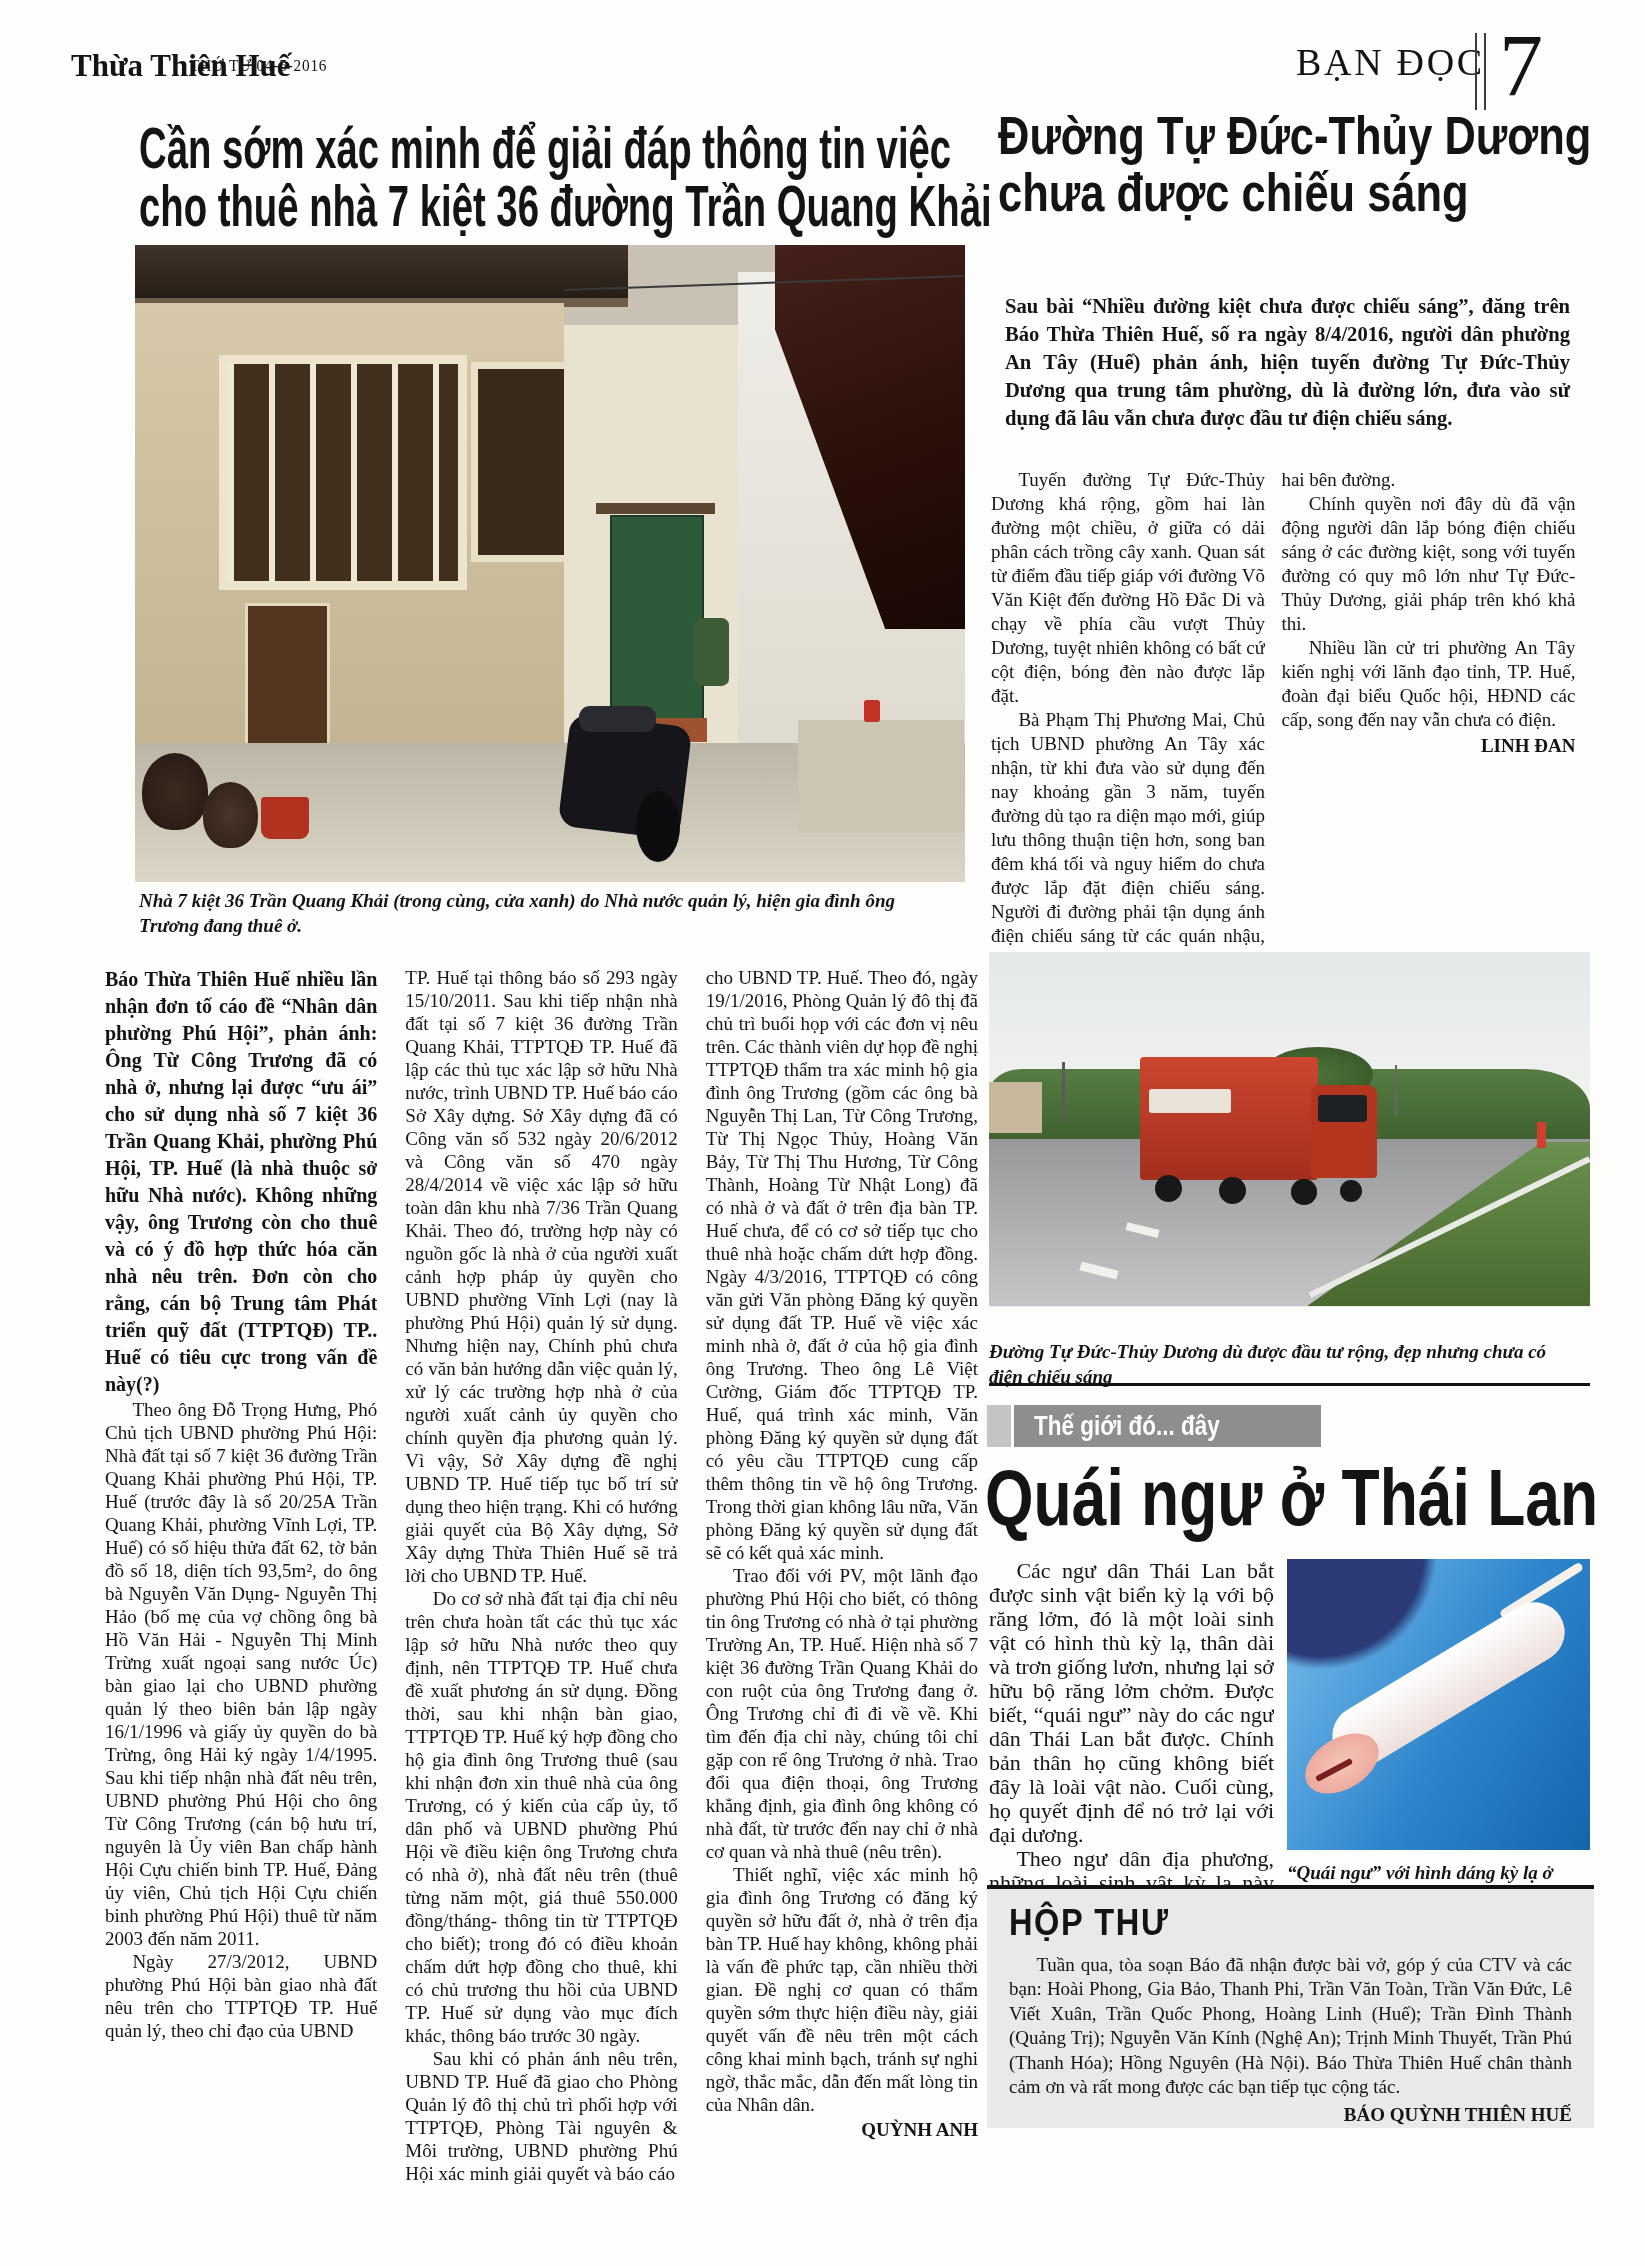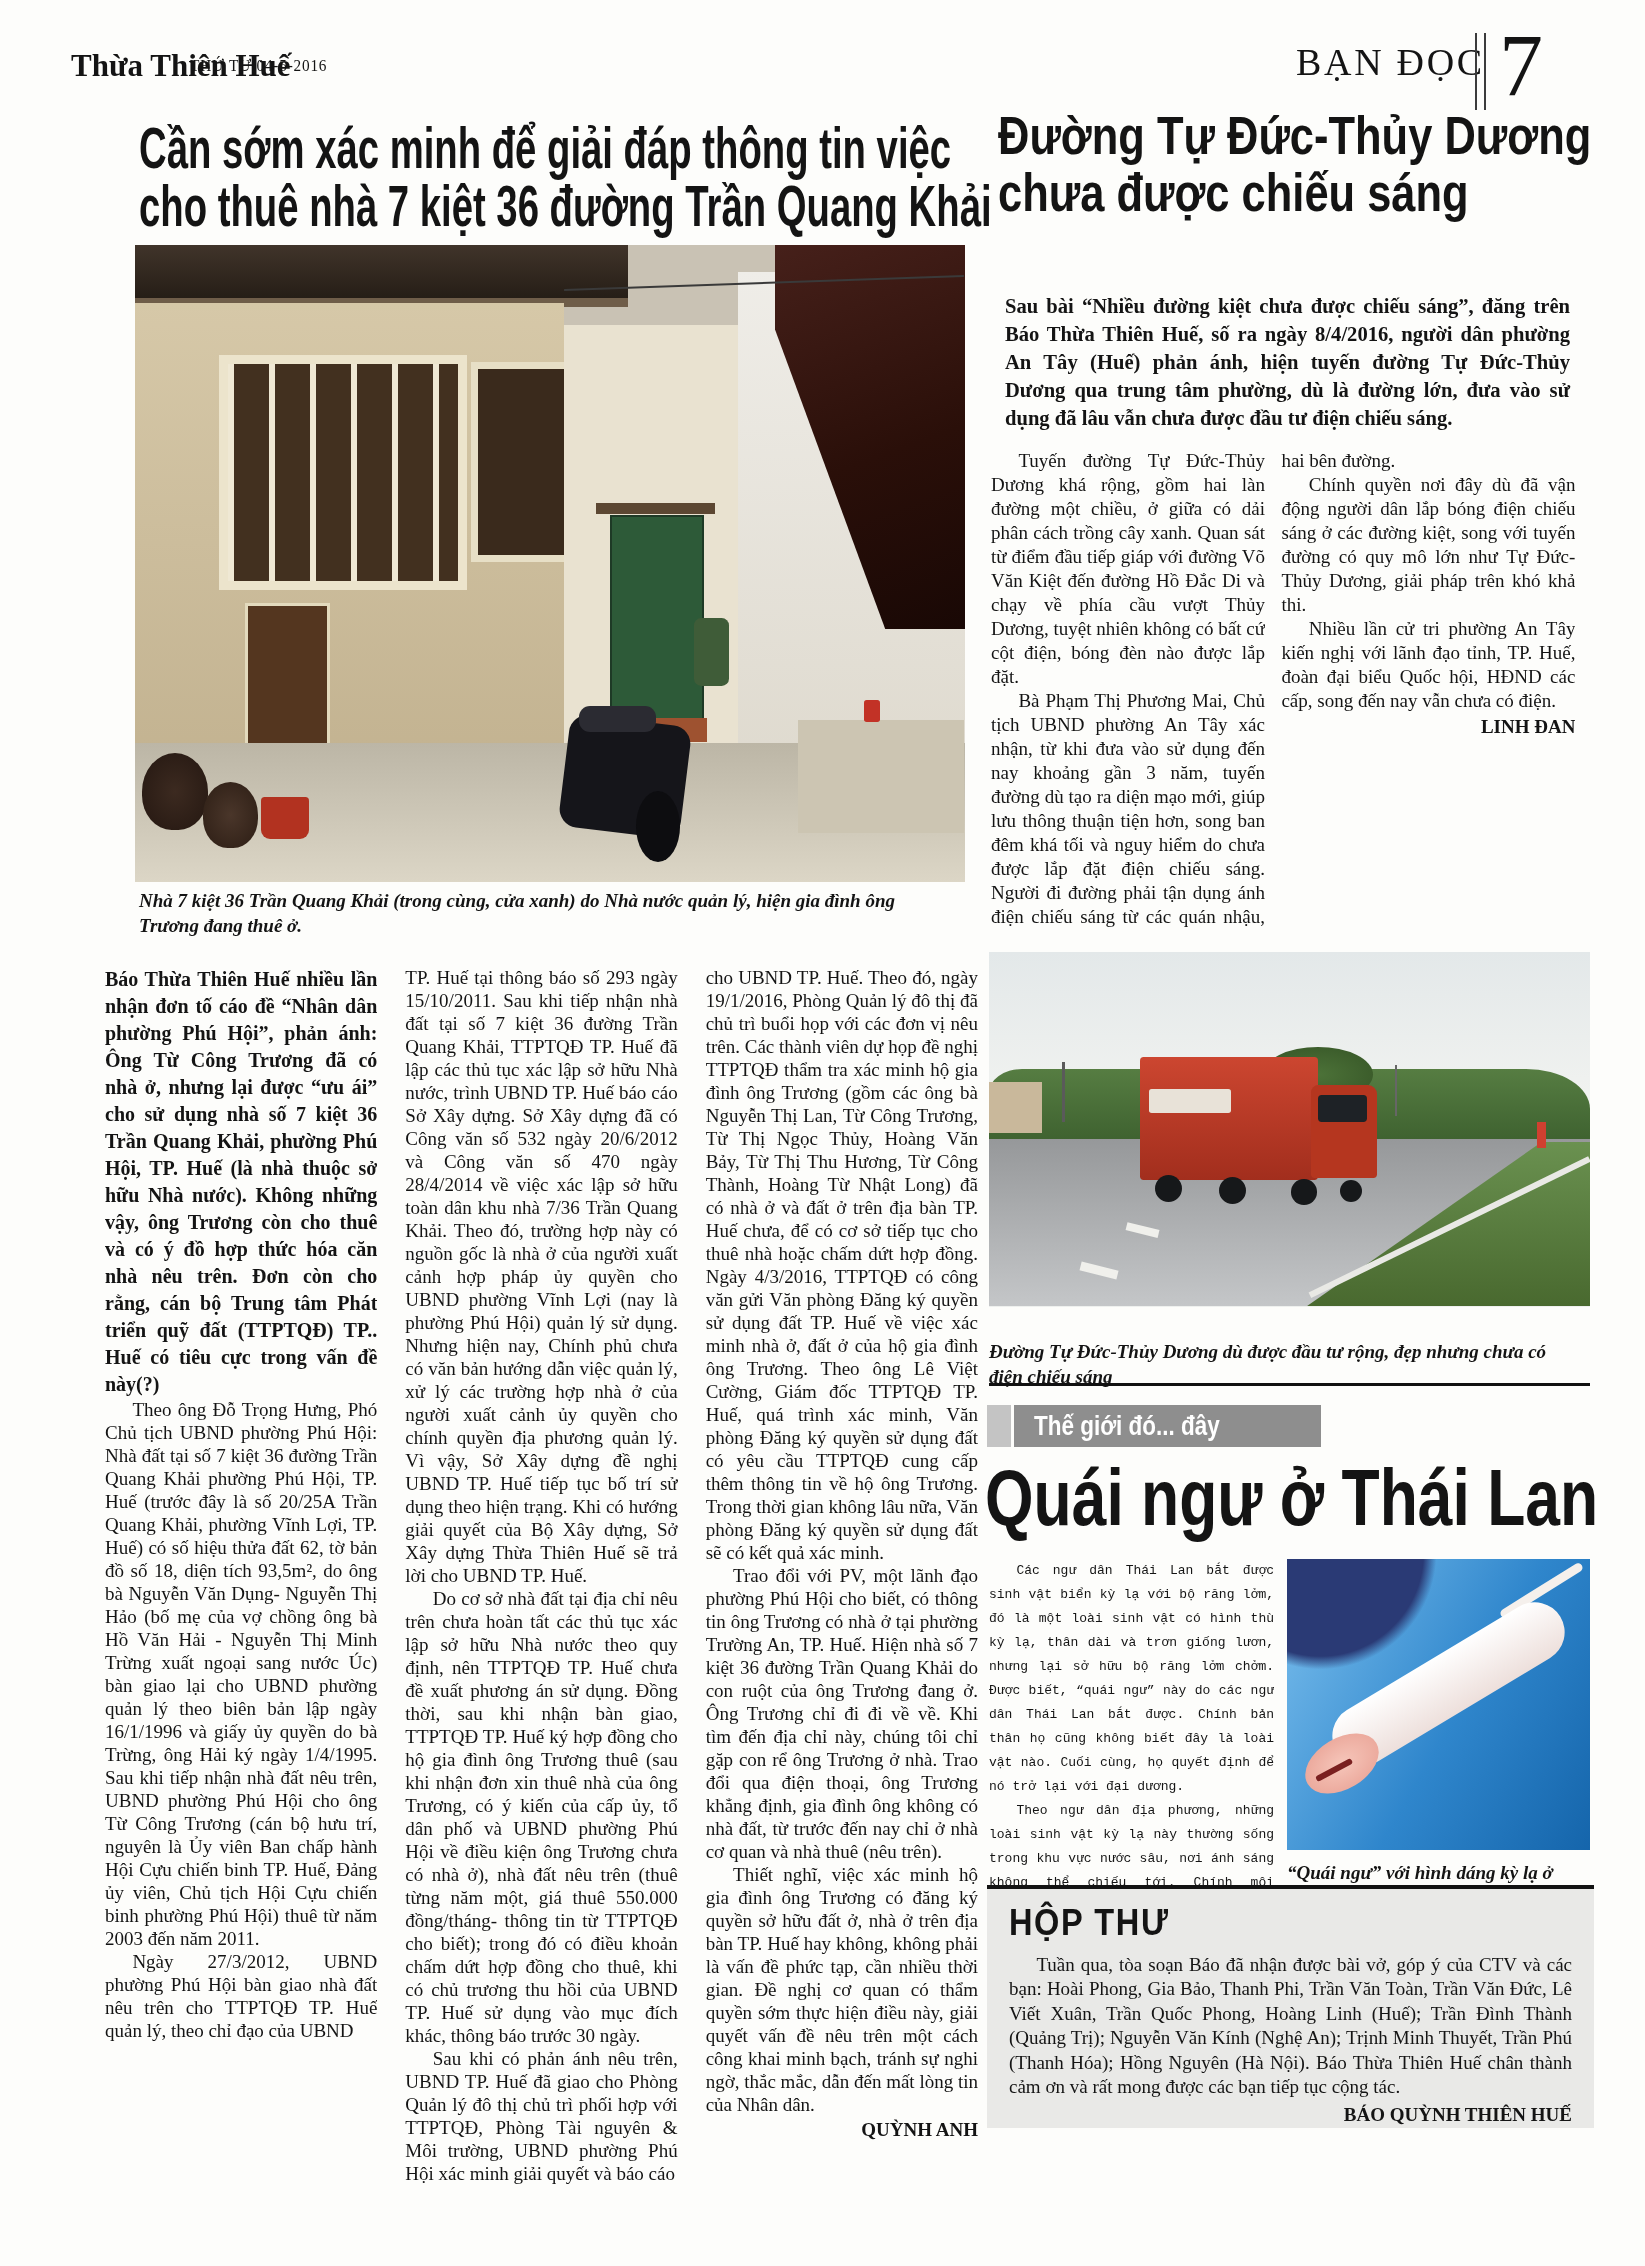--- a/index.html
+++ b/index.html
@@ -101,21 +101,21 @@
     </div>
   </div>
 
   <div class="abs" style="left:998px;top:108px;">
     <div style="height:57px;"><span class="cond hl-street">Đường Tự Đức-Thủy Dương</span></div>
     <div style="height:57px;"><span class="cond hl-street">chưa được chiếu sáng</span></div>
   </div>
 
   <div class="abs intro" style="left:1005px;top:292px;width:565px;">Sau bài “Nhiều đường kiệt chưa được chiếu sáng”, đăng trên Báo Thừa Thiên Huế, số ra ngày 8/4/2016, người dân phường An Tây (Huế) phản ánh, hiện tuyến đường Tự Đức-Thủy Dương qua trung tâm phường, dù là đường lớn, đưa vào sử dụng đã lâu vẫn chưa được đầu tư điện chiếu sáng.</div>
 
-  <div class="abs" style="left:991px;top:449px;width:598px;height:484px;display:flex;gap:16.4px;">
+  <div class="abs" style="left:991px;top:468px;width:598px;height:484px;display:flex;gap:16.4px;">
     <div class="col" style="width:274px;height:484px;font-size:19px;line-height:24px;">
       <p>Tuyến đường Tự Đức-Thủy Dương khá rộng, gồm hai làn đường một chiều, ở giữa có dải phân cách trồng cây xanh. Quan sát từ điểm đầu tiếp giáp với đường Võ Văn Kiệt đến đường Hồ Đắc Di và chạy về phía cầu vượt Thủy Dương, tuyệt nhiên không có bất cứ cột điện, bóng đèn nào được lắp đặt.</p>
       <p>Bà Phạm Thị Phương Mai, Chủ tịch UBND phường An Tây xác nhận, từ khi đưa vào sử dụng đến nay khoảng gần 3 năm, tuyến đường dù tạo ra diện mạo mới, giúp lưu thông thuận tiện hơn, song ban đêm khá tối và nguy hiểm do chưa được lắp đặt điện chiếu sáng. Người đi đường phải tận dụng ánh điện chiếu sáng từ các quán nhậu, nhà dân ở</p>
     </div>
     <div class="col" style="width:294px;height:484px;font-size:19px;line-height:24px;">
       <p class="noindent">hai bên đường.</p>
       <p>Chính quyền nơi đây dù đã vận động người dân lắp bóng điện chiếu sáng ở các đường kiệt, song với tuyến đường có quy mô lớn như Tự Đức-Thủy Dương, giải pháp trên khó khả thi.</p>
       <p>Nhiều lần cử tri phường An Tây kiến nghị với lãnh đạo tỉnh, TP. Huế, đoàn đại biểu Quốc hội, HĐND các cấp, song đến nay vẫn chưa có điện.</p>
       <div class="byline">LINH ĐAN</div>
     </div>
@@ -150,21 +150,21 @@
 
   <div class="abs" style="left:987px;top:1405px;width:24px;height:42px;background:#c4c4c4;"></div>
   <div class="abs" style="left:1014px;top:1405px;width:307px;height:42px;background:#8e8e8e;padding-left:20px;box-sizing:border-box;">
     <span class="cond tag-text">Thế giới đó... đây</span>
   </div>
 
   <div class="abs" style="left:985px;top:1458px;height:82px;">
     <span class="cond hl-world">Quái ngư ở Thái Lan</span>
   </div>
 
-  <div class="abs col" style="left:989px;top:1559px;width:285px;height:444px;font-size:13px;line-height:24px;font-family:Liberation Mono, monospace;">
+  <div class="abs col" style="left:989px;top:1559px;width:285px;height:444px;font-size:22px;line-height:24px;">
     <p>Các ngư dân Thái Lan bắt được sinh vật biển kỳ lạ với bộ răng lởm, đó là một loài sinh vật có hình thù kỳ lạ, thân dài và trơn giống lươn, nhưng lại sở hữu bộ răng lởm chởm. Được biết, “quái ngư” này do các ngư dân Thái Lan bắt được. Chính bản thân họ cũng không biết đây là loài vật nào. Cuối cùng, họ quyết định để nó trở lại với đại dương.</p>
     <p>Theo ngư dân địa phương, những loài sinh vật kỳ lạ này thường sống trong khu vực nước sâu, nơi ánh sáng không thể chiếu tới. Chính môi trường đặc thù này có thể biến chúng trở nên khác lạ</p>
   </div>
 
   <div class="photo" style="left:1287px;top:1559px;width:303px;height:291px;background:linear-gradient(120deg,#7cc0ee 0%,#2f86cc 55%,#1565ab 100%);">
     <div style="left:-27.4px;top:-37px;width:201px;height:155px;background:radial-gradient(circle at 30% 20%,#2a3a75 0 55%,transparent 62%);"></div>
     <div style="left:207px;top:27.4px;width:95px;height:9.1px;background:#f5f0ec;border-radius:4.6px;transform:rotate(-32deg);"></div>
     <div style="left:31px;top:95px;width:261px;height:60px;background:linear-gradient(#ffffff,#eddfdb);border-radius:37px;transform:rotate(-31deg);"></div>
     <div style="left:14.6px;top:179px;width:80px;height:51px;background:radial-gradient(#f6c6ba,#e89f92);border-radius:50%;transform:rotate(-31deg);"></div>
     <div style="left:27.4px;top:208px;width:40px;height:5.5px;background:#7a2020;border-radius:2.7px;transform:rotate(-28deg);"></div>

